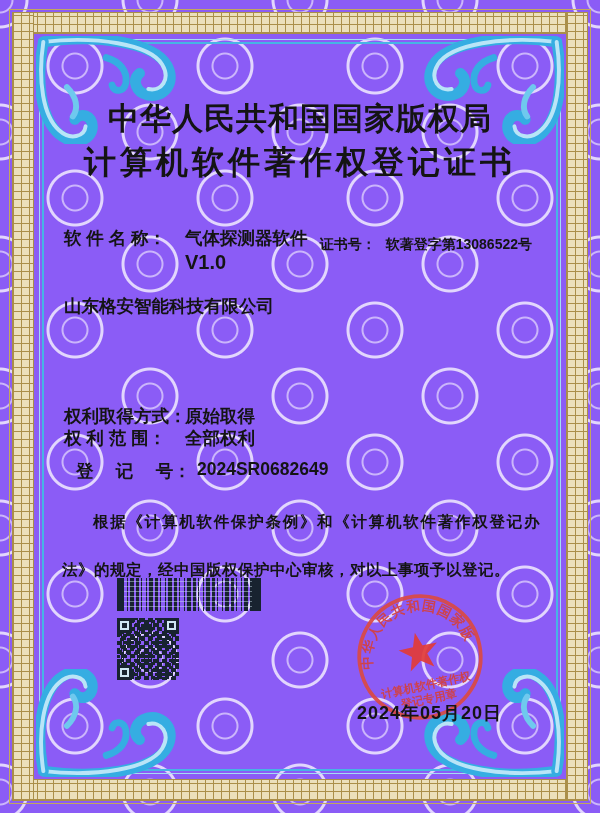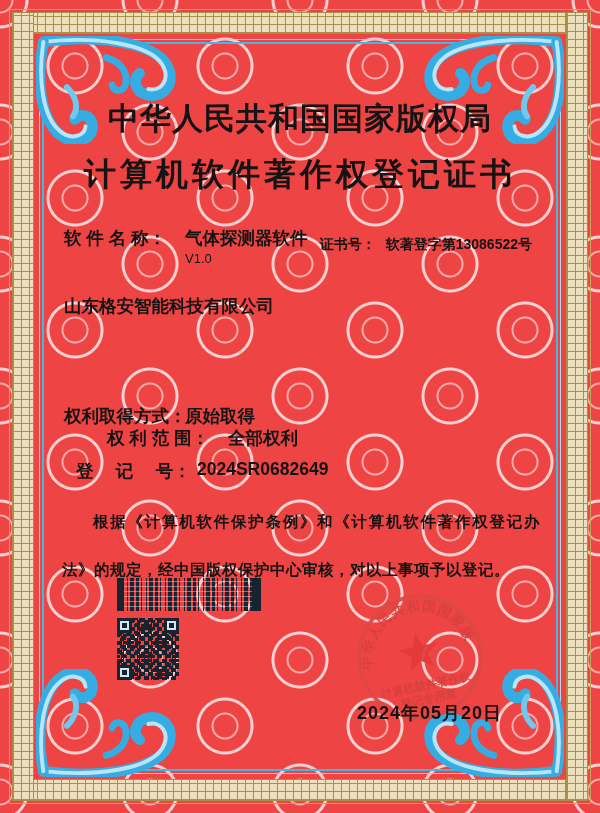--- a/index.html
+++ b/index.html
@@ -1,21 +1,21 @@
 <!DOCTYPE html>
 <html><head>
 <meta charset="utf-8">
 <style>
   html,body{margin:0;padding:0;}
   body{
     width:600px;height:813px;overflow:hidden;
     font-family:"Liberation Sans","DejaVu Sans",sans-serif;
     background:#cde5f2;
   }
-  .cert{position:relative;width:600px;height:813px;background:#ef4444;}
+  .cert{position:relative;width:600px;height:813px;background:#8b5cf6;}
 
   
   .wm{
     position:absolute;inset:0;pointer-events:none;
     background-image:
       radial-gradient(circle, rgba(255,255,255,0) 25px, rgba(255,255,255,.75) 26px, rgba(255,255,255,.75) 28px, rgba(255,255,255,0) 29px),
       radial-gradient(circle, rgba(255,255,255,0) 11px, rgba(255,255,255,.55) 12px, rgba(255,255,255,.55) 13px, rgba(255,255,255,0) 14px),
       radial-gradient(circle, rgba(255,255,255,0) 25px, rgba(255,255,255,.75) 26px, rgba(255,255,255,.75) 28px, rgba(255,255,255,0) 29px),
       radial-gradient(circle, rgba(255,255,255,0) 11px, rgba(255,255,255,.55) 12px, rgba(255,255,255,.55) 13px, rgba(255,255,255,0) 14px);
     background-size:150px 132px,150px 132px,150px 132px,150px 132px;
@@ -51,39 +51,39 @@
   .corner.bl{left:36px;bottom:36px;transform:scaleY(-1);}
   .corner.br{right:36px;bottom:36px;transform:scale(-1,-1);}
 
   
   .title1{
     position:absolute;left:0;right:0;top:98px;margin:0;text-align:center;
     font-family:"Liberation Serif","DejaVu Serif",serif;
     font-size:31px;font-weight:bold;color:#141414;letter-spacing:1px;
   }
   .title2{
-    position:absolute;left:0;right:0;top:153px;margin:0;text-align:center;
+    position:absolute;left:0;right:0;top:141px;margin:0;text-align:center;
     font-family:"Liberation Serif","DejaVu Serif",serif;
     font-size:32px;font-weight:bold;color:#141414;letter-spacing:4px;
   }
   .certno{
     position:absolute;right:68px;top:188px;
     font-size:14px;font-weight:bold;color:#141414;margin-top:48px;
   }
   .certno .sep{display:inline-block;width:10px;}
 
   
   .row{position:absolute;left:64px;display:flex;font-weight:bold;font-size:17.5px;color:#141414;white-space:nowrap;}
   .row .label{width:121px;flex:0 0 auto;}
   .row .value{margin-left:0;}
   .row.r1{top:226px;}
-  .vline2{position:absolute;left:185px;top:251px;font-weight:normal;font-size:13px;color:#141414;}
+  .vline2{position:absolute;left:185px;top:251px;font-weight:bold;font-size:20px;color:#141414;}
   .row.r2{top:294px;}
   .row.r3{top:392px;margin-top:12px;}
-  .row.r4{top:426px;margin-left:43px;}
+  .row.r4{top:426px;}
   .row.r5{top:459px;margin-left:12px;}
 
   .statement{
     position:absolute;left:62px;top:498px;width:478px;margin:0;
     font-size:15.5px;font-weight:bold;color:#141414;
     line-height:48px;text-indent:2em;text-align:justify;letter-spacing:.5px;
   }
 
   
   .barcode{

